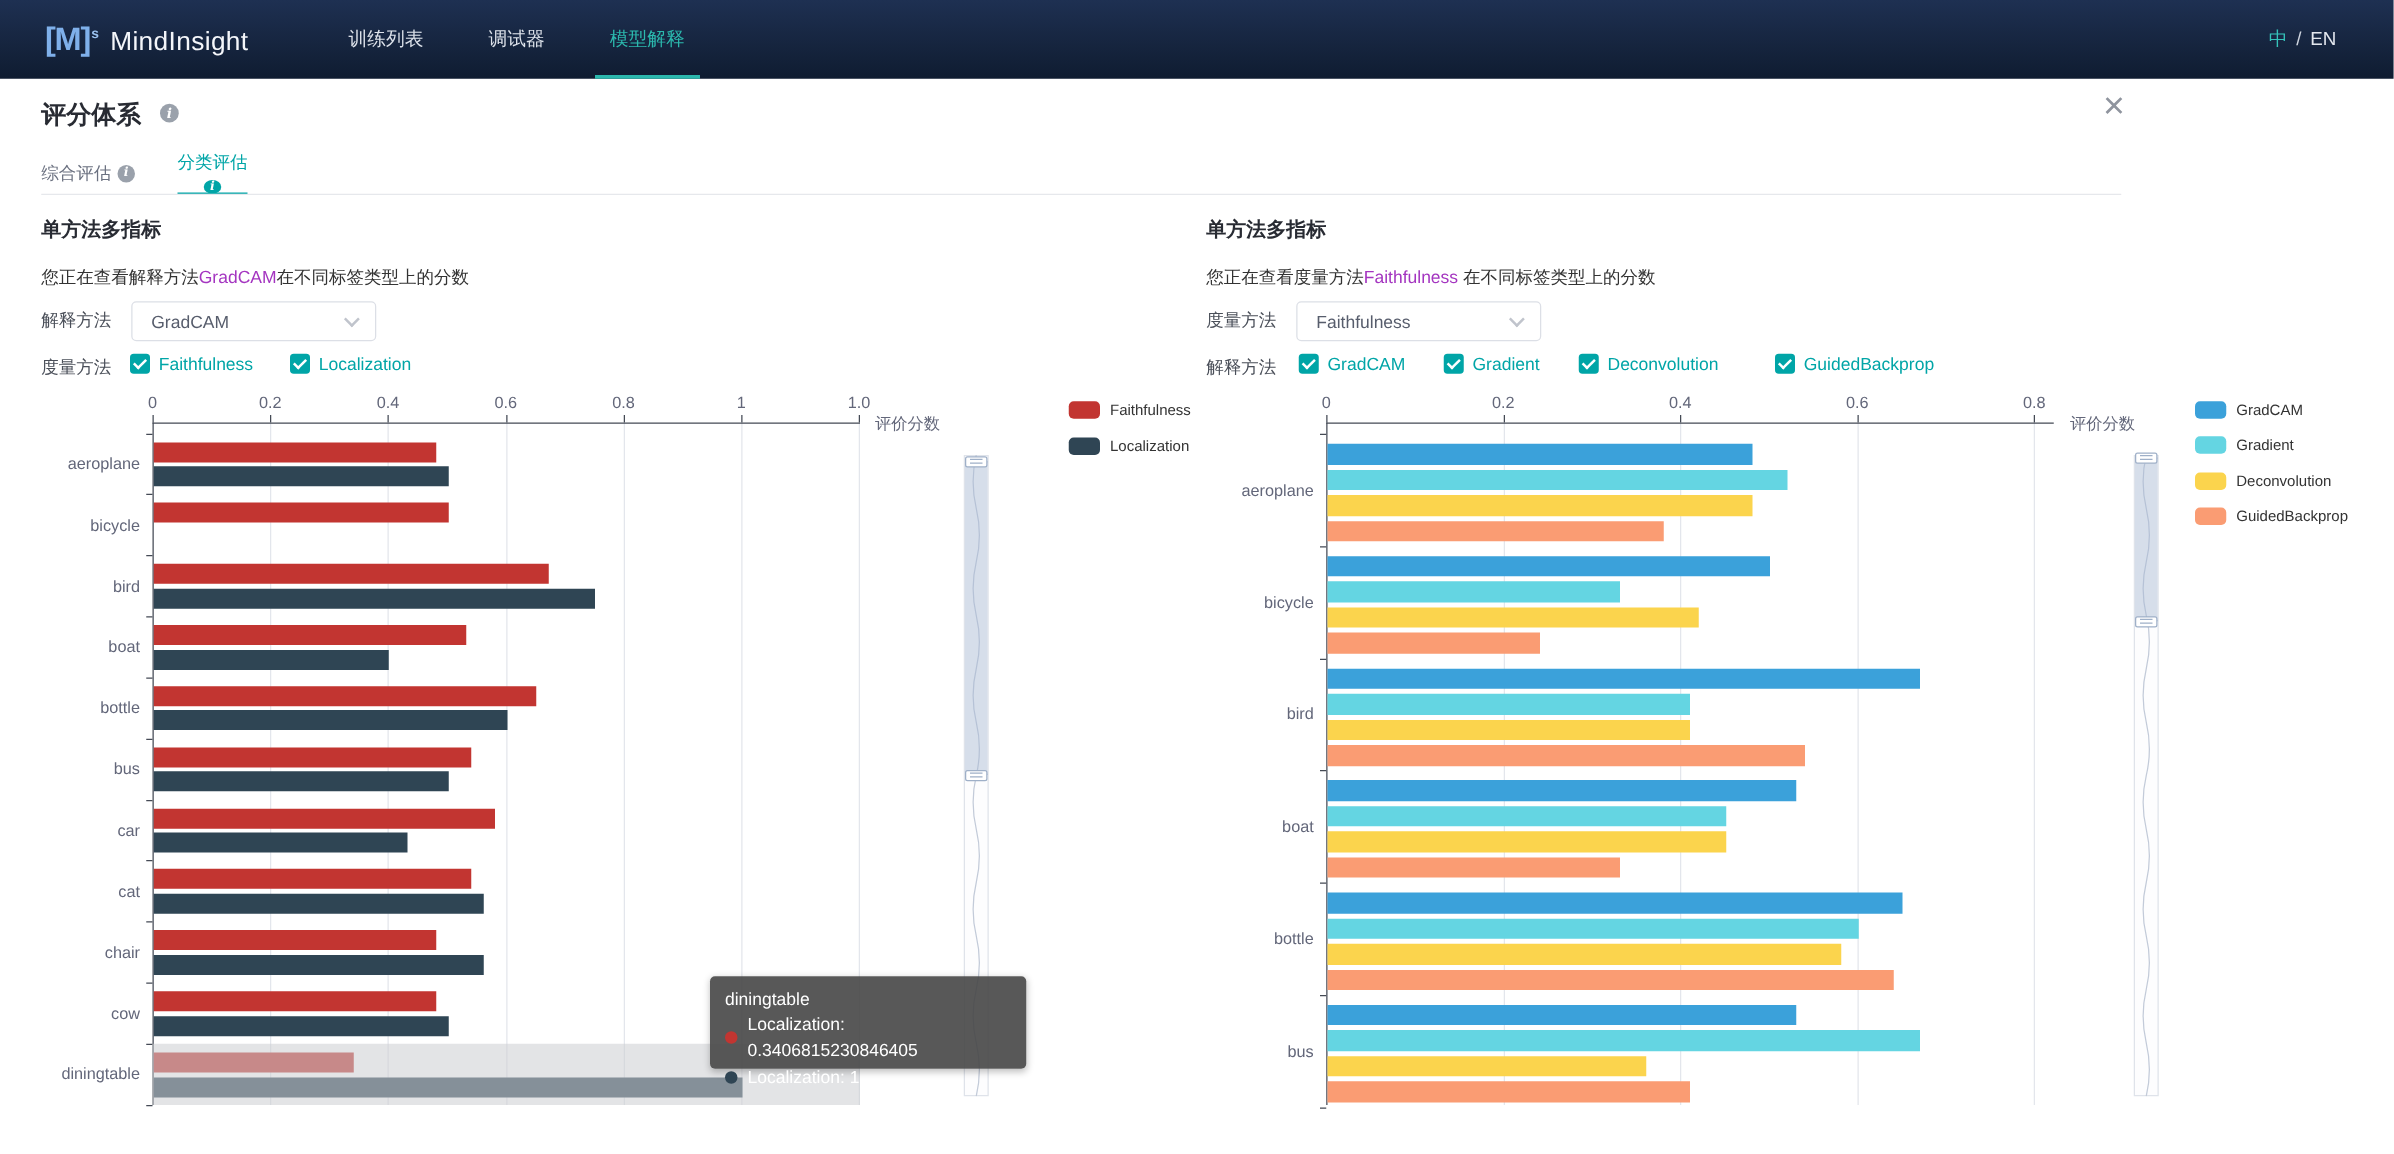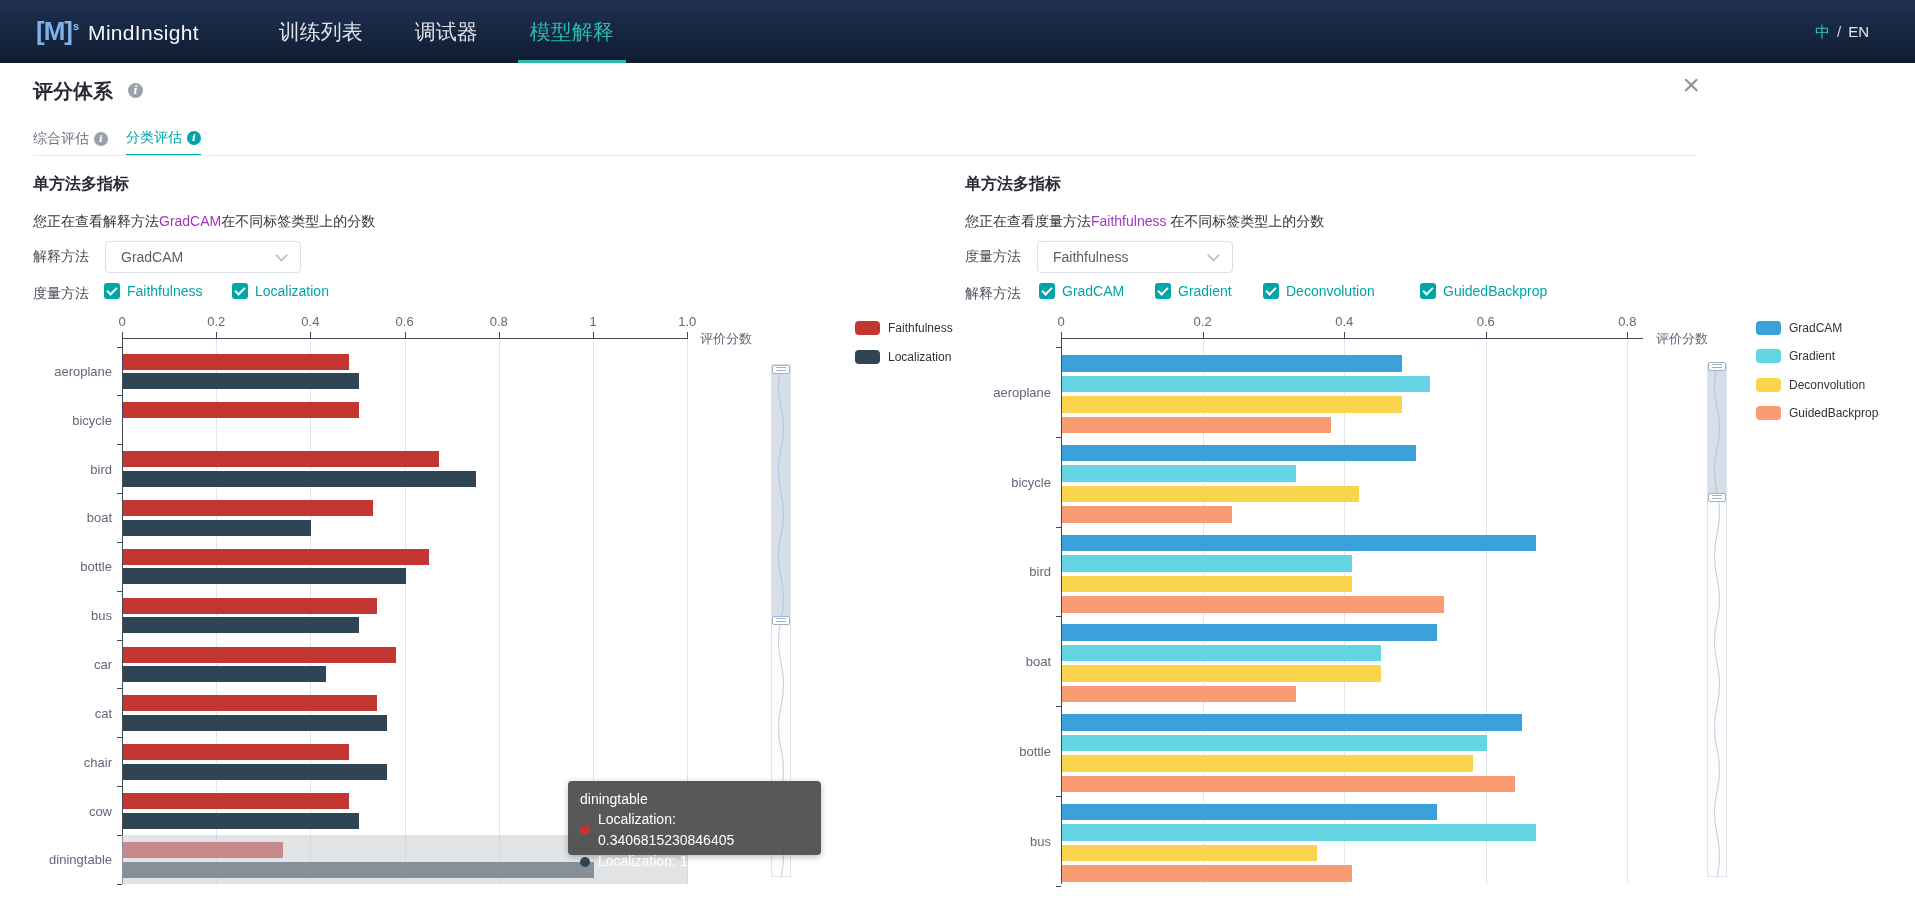--- a/index.html
+++ b/index.html
@@ -10,21 +10,21 @@
   
   .navbar { position:absolute; left:0; top:0; width:1915px; height:63px;
     background:linear-gradient(180deg,#1e3052 0%,#16253f 55%,#0f1c31 100%);
     display:flex; align-items:center; }
   .logo { display:flex; align-items:baseline; margin-left:36px; cursor:pointer; }
   .logo-mark { font-weight:bold; font-size:26px; color:#7fb0ea; letter-spacing:-1px; }
   .logo-mark sup { font-size:11px; color:#9cc3f0; margin-left:1px; }
   .logo-text { color:#f4f6fa; font-size:21px; margin-left:10px; letter-spacing:.3px; }
   .nav-items { display:flex; align-items:center; height:63px; margin-left:54px; }
   .nav-item { position:relative; height:63px; line-height:63px; padding:0 26px;
-    color:#dde2ea; font-size:21px; cursor:pointer; }
+    color:#dde2ea; font-size:15px; cursor:pointer; }
   .nav-item.active { color:#2bb8ad; }
   .nav-item.active::after { content:""; position:absolute; left:14px; right:14px; bottom:0;
     height:3px; background:#2bb8ad; }
   .lang { position:absolute; right:46px; top:0; height:63px; line-height:63px;
     font-size:15px; color:#e3e7ee; }
   .lang .zh { color:#35c3ba; cursor:pointer; }
   .lang .sep { margin:0 7px; color:#cfd5df; }
   .lang .en { cursor:pointer; }
 
   
@@ -37,21 +37,21 @@
     color:#8f949e; cursor:pointer; line-height:30px; }
 
   
   .tabs-border { position:absolute; left:33px; right:33px; top:155px; height:1px; background:#e6e8ec; }
   .tab { position:absolute; top:121px; height:35px; font-size:14px; cursor:pointer;
     display:flex; align-items:center; gap:5px; color:#6b7180; }
   .tab .info { width:14px; height:14px; font-size:10px; background:#9aa1ab; }
   .tab.active { color:#00a5a7; border-bottom:2px solid #00a5a7; }
   .tab.active .info { background:#00a5a7; }
   .tab-1 { left:33px; }
-  .tab-2 { left:126px; }
+  .tab-2 { left:142px;flex-direction:column; }
 
   
   .section-title { position:absolute; top:174px; font-size:16px; font-weight:bold; color:#282b33; }
   .desc { position:absolute; top:213px; font-size:14px; color:#333; }
   .desc .hl { color:#a435c0; }
   .sel-row { position:absolute; top:241px; height:32px; display:flex; align-items:center; }
   .sel-label, .cb-label { font-size:14px; color:#4a4f59; }
   .select { position:absolute; top:241px; width:196px; height:32px; border:1px solid #dcdfe6;
     border-radius:4px; background:#fff; display:flex; align-items:center; cursor:pointer; }
   .select .val { font-size:14px; color:#575d6c; margin-left:15px; flex:1; }

